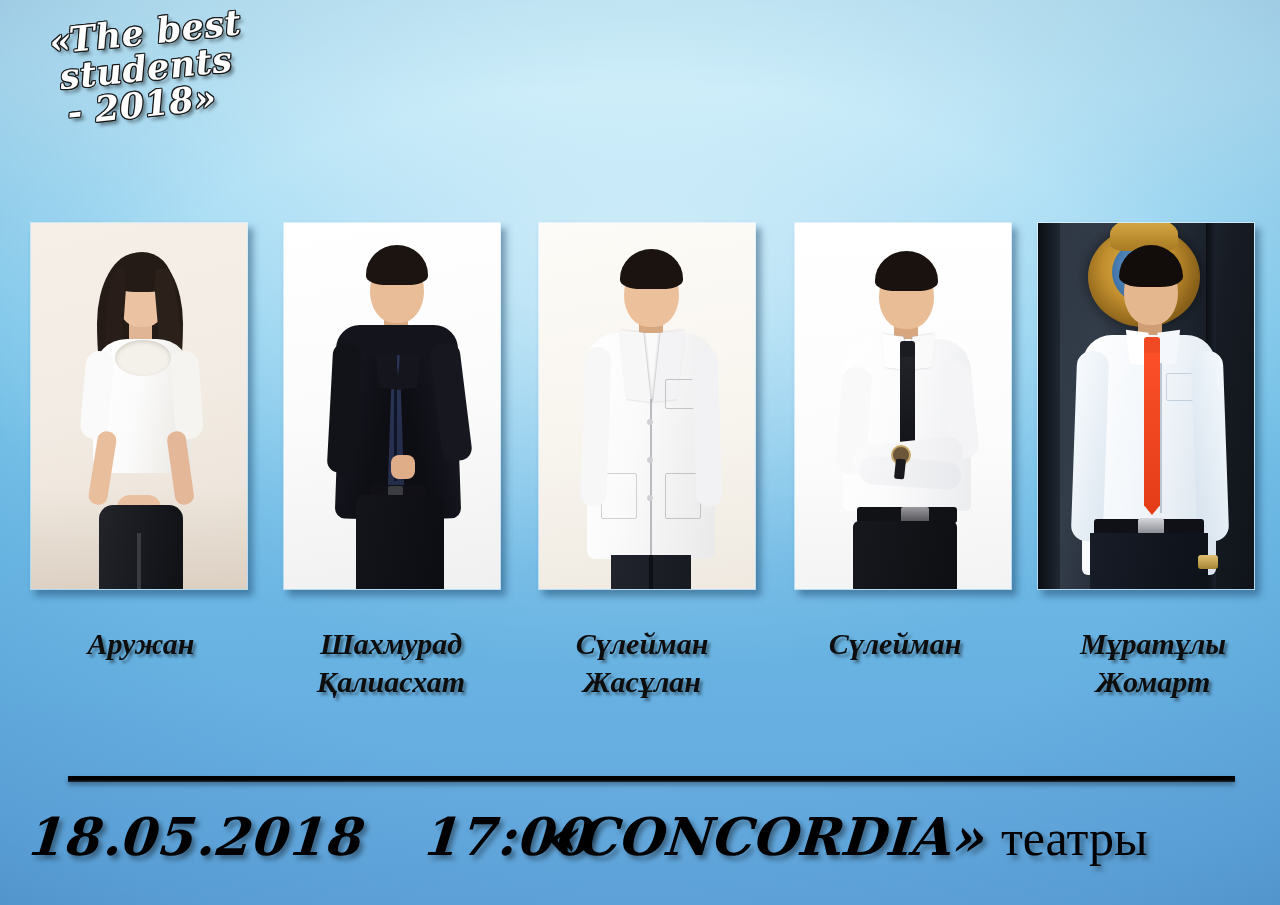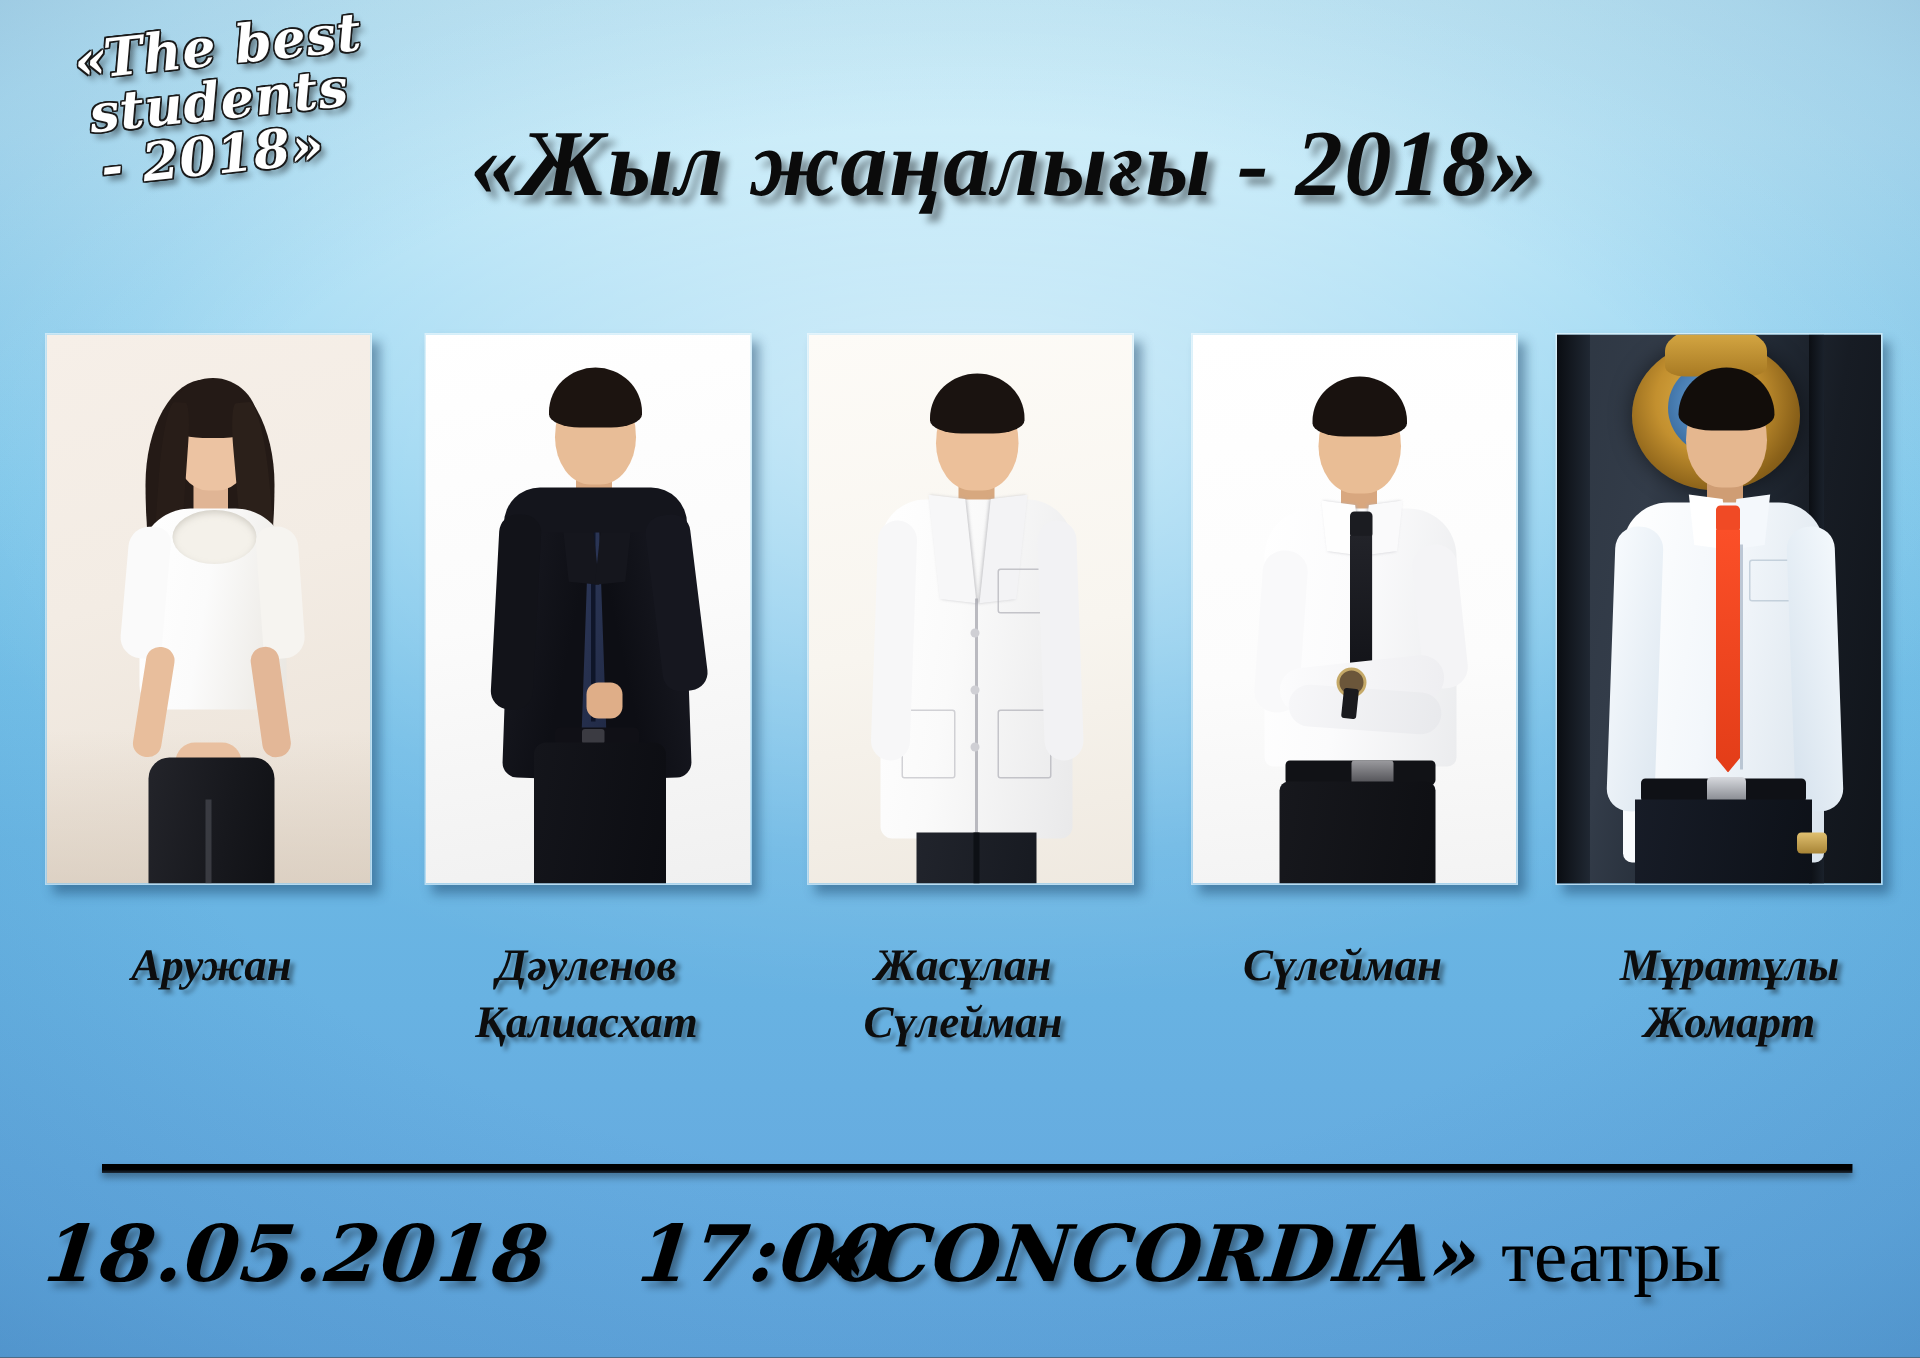--- a/index.html
+++ b/index.html
@@ -221,21 +221,20 @@
   <div class="bg-base"></div>
   <div class="bg-glow"></div>
   <div class="bg-vig"></div>
 
   <div class="logo">
     <div class="l1">«The best</div>
     <div class="l2">students</div>
     <div class="l3">- 2018»</div>
   </div>
 
-  <div class="headline">«Жыл жаңалығы - 2018»</div>
 
   <div class="photo-row">
 
     <div class="photo-card c0">
       <div class="scene bg-studio-warm">
         <div style="position:absolute;left:0;top:72%;width:100%;height:28%;background:linear-gradient(to bottom,rgba(225,214,200,0.0),rgba(208,194,178,0.55));"></div>
 
         <div class="hair" style="left:66px;top:30px;width:86px;height:175px;background:#241a16;border-radius:46% 46% 30% 30% / 40% 40% 60% 60%;"></div>
 
         <div class="neck" style="left:98px;top:86px;width:23px;height:36px;background:#e0b595;border-radius:6px;"></div>
@@ -405,26 +404,26 @@
       </div>
     </div>
 
   </div>
 
   <div class="names">
     <div class="name n0">
       <div>Аружан</div>
     </div>
     <div class="name n1">
-      <div>Дәуленов</div>
+      <div>Шахмурад</div>
       <div>Қалиасхат</div>
     </div>
     <div class="name n2">
+      <div>Сүлейман</div>
       <div>Жасұлан</div>
-      <div>Сүлейман</div>
     </div>
     <div class="name n3">
       <div>Сүлейман</div>
     </div>
     <div class="name n4">
       <div>Мұратұлы</div>
       <div>Жомарт</div>
     </div>
   </div>
 

